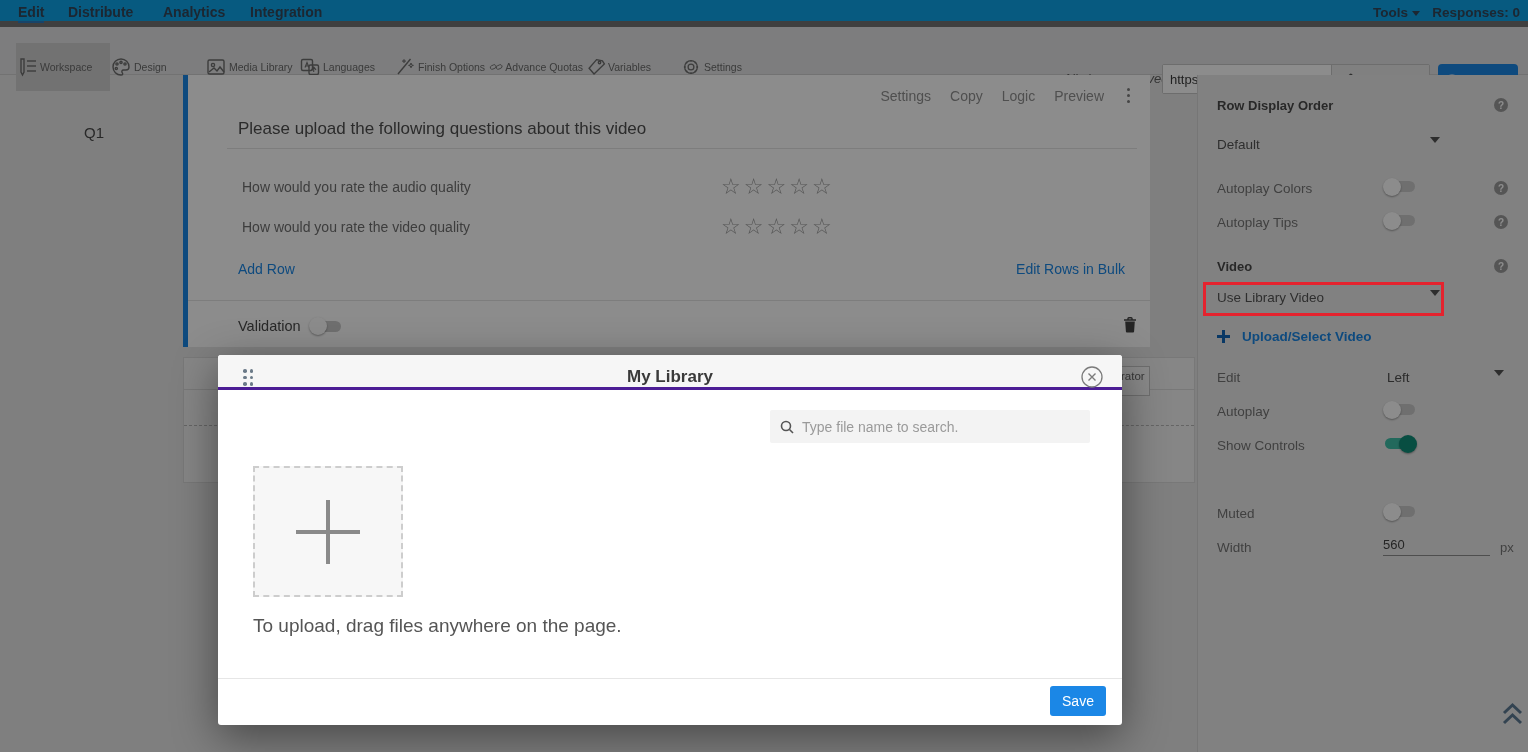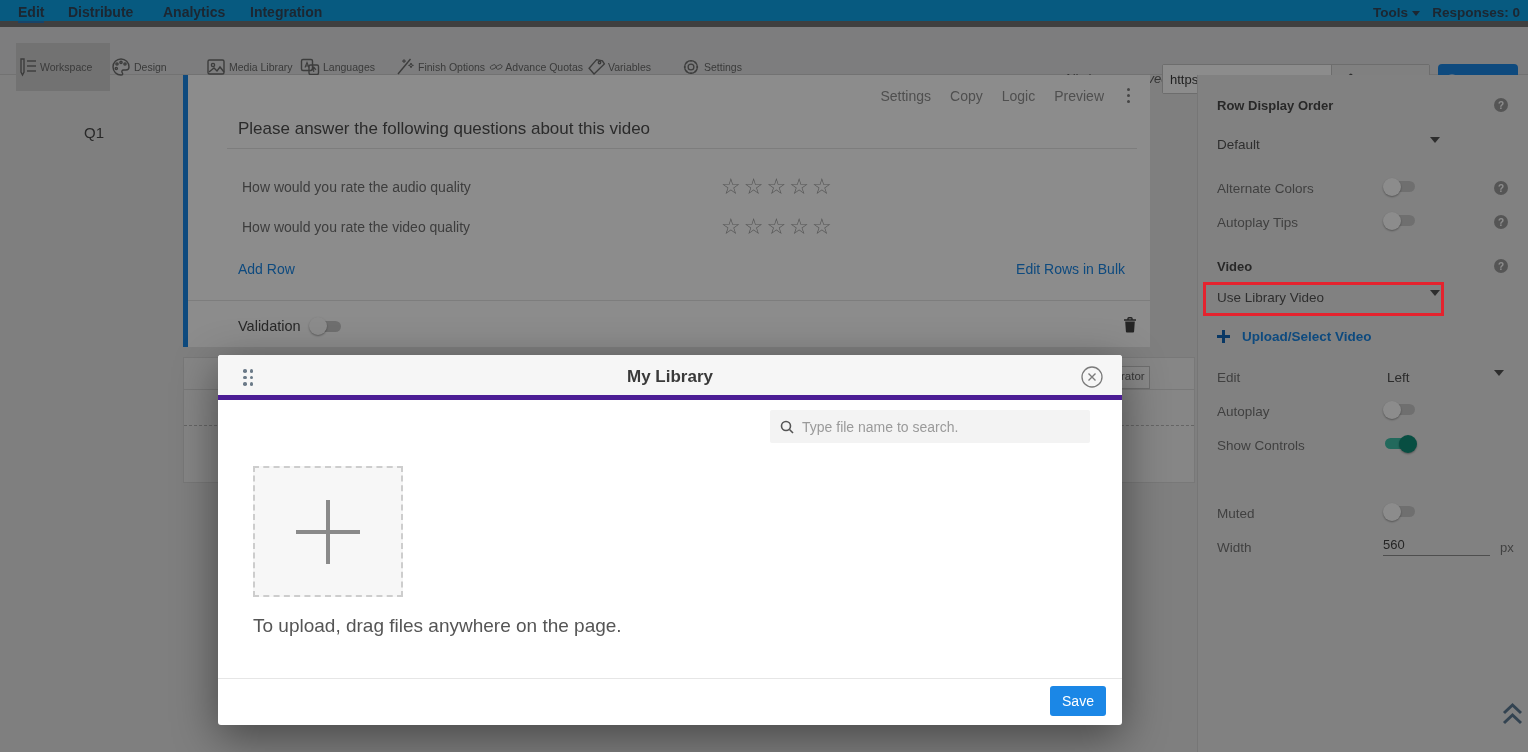--- a/index.html
+++ b/index.html
@@ -46,21 +46,21 @@
   
   .toggle { position:relative; width:30px; height:11px; background:#cbcbcb; border-radius:6px; cursor:pointer; flex:none; }
   .toggle .knob { position:absolute; left:-2px; top:-3.5px; width:18px; height:18px; background:#fff; border-radius:50%; box-shadow:0 1px 2px rgba(0,0,0,.35); }
   .toggle.on { background:#3fbfa8; }
   .toggle.on .knob { left:auto; right:-2px; background:#0f8e79; }
 
   
   .behind-card { position:absolute; left:183px; top:357px; width:1012px; height:126px; background:#f4f4f4; border:1px solid #dadada; z-index:1; }
   .behind-line { position:absolute; left:0; right:0; top:31px; height:1px; background:#dadada; }
   .behind-dashed { position:absolute; left:0; right:0; top:67px; border-top:1px dashed #b9b9b9; }
-  .fragment-tab { position:absolute; left:1118px; top:366px; height:23px; padding:3px 4px 0 2px; background:#fbfbfb; border:1px solid #c9c9c9; font-size:11.5px; color:#666; z-index:2; }
+  .fragment-tab { position:absolute; left:1118px; top:366px; height:30px; padding:3px 4px 0 2px; background:#fbfbfb; border:1px solid #c9c9c9; font-size:11.5px; color:#666; z-index:2; }
 
   
   .sidebar { position:absolute; left:1197px; top:75px; width:331px; bottom:0; background:#ececec; border-left:1px solid #d8d8d8; z-index:1; }
   .sb-row { position:absolute; left:19px; right:20px; height:18px; display:flex; }
   .sb-header { font-size:13px; font-weight:700; color:#4a4a4a; }
   .sb-select-text { font-size:13.5px; color:#555; }
   .sb-label { font-size:13.5px; color:#757575; }
   .sb-value { font-size:13.5px; color:#4f4f4f; }
   .help { position:absolute; right:0; width:14px; height:14px; border-radius:50%; background:#9c9c9c; color:#fff; font-size:10px; font-weight:700; display:flex; align-items:center; justify-content:center; cursor:pointer; }
   .sel-caret { position:absolute; width:0; height:0; border-left:5px solid transparent; border-right:5px solid transparent; border-top:6px solid #555; cursor:pointer; }
@@ -77,21 +77,21 @@
   .red-annotation { position:absolute; left:1203px; top:282px; width:241px; height:34px; border:3px solid #e4232e; z-index:20; pointer-events:none; }
 
   
   .scroll-top { position:absolute; left:1501px; top:701px; z-index:1; cursor:pointer; }
 
   
   .dim-overlay { position:absolute; inset:0; background:rgba(0,0,0,0.45); z-index:10; }
 
   
   .modal { position:absolute; left:218px; top:355px; width:904px; height:370px; background:#fff; border-radius:3px; box-shadow:0 12px 45px rgba(0,0,0,.45); z-index:30; }
-  .modal-header { position:absolute; left:0; right:0; top:0; height:45px; background:#f6f6f6; border-bottom:5px solid #4c1d95; border-radius:3px 3px 0 0; }
+  .modal-header { position:absolute; left:0; right:0; top:0; height:35px; background:#f6f6f6; border-bottom:3px solid #4c1d95; border-radius:3px 3px 0 0; }
   .drag-handle { position:absolute; left:25px; top:14px; display:grid; grid-template-columns:4px 4px; grid-auto-rows:4px; gap:2.5px; cursor:move; }
   .drag-handle i { width:3.5px; height:3.5px; border-radius:50%; background:#6b7a88; }
   .modal-title { position:absolute; left:0; right:0; top:12px; text-align:center; font-size:17px; font-weight:700; color:#3a3a3a; }
   .modal-close { position:absolute; right:18px; top:10px; width:24px; height:24px; cursor:pointer; }
   .search-box { position:absolute; right:32px; top:55px; width:320px; height:33px; background:#f3f3f3; border-radius:2px; display:flex; align-items:center; padding:0 10px; gap:8px; }
   .search-input { border:none; outline:none; background:transparent; flex:1; font-size:14px; color:#444; font-family:"Liberation Sans",sans-serif; }
   .search-input::placeholder { color:#9a9a9a; }
   .upload-tile { position:absolute; left:35px; top:111px; width:150px; height:131px; background:#f7f7f7; border:2px dashed #cdcdcd; display:flex; align-items:center; justify-content:center; cursor:pointer; }
   .upload-hint { position:absolute; left:35px; top:260px; font-size:19px; color:#555; }
   .modal-footer { position:absolute; left:0; right:0; bottom:0; height:47px; border-top:1px solid #e6e6e6; }
@@ -206,21 +206,21 @@
       <span>Settings</span>
       <span>Copy</span>
       <span>Logic</span>
       <span>Preview</span>
       <span class="kebab">
           <i></i>
           <i></i>
           <i></i>
         </span>
     </div>
-    <div class="q-title">Please answer the following questions about this video</div>
+    <div class="q-title">Please upload the following questions about this video</div>
     <div class="q-divider1"></div>
 
     <div class="q-row-label" style="top:104px">How would you rate the audio quality</div>
     <div class="stars" style="top:101px"><span>☆</span><span>☆</span><span>☆</span><span>☆</span><span>☆</span></div>
 
     <div class="q-row-label" style="top:144px">How would you rate the video quality</div>
     <div class="stars" style="top:141px"><span>☆</span><span>☆</span><span>☆</span><span>☆</span><span>☆</span></div>
 
     <div class="add-row">Add Row</div>
     <div class="edit-bulk">Edit Rows in Bulk</div>
@@ -249,21 +249,21 @@
   <div class="sidebar">
     <div class="sb-row" style="top:23px">
         <span class="sb-header">Row Display Order</span>
         <span class="help">?</span>
       </div>
     <div class="sb-row" style="top:62px">
         <span class="sb-select-text">Default</span>
         <i class="sel-caret" style="left:213px"></i>
       </div>
     <div class="sb-row" style="top:106px">
-        <span class="sb-label">Alternate Colors</span>
+        <span class="sb-label">Autoplay Colors</span>
         <span class="toggle toggle-pos">
           <span class="knob"></span>
         </span>
         <span class="help">?</span>
       </div>
     <div class="sb-row" style="top:140px">
         <span class="sb-label">Autoplay Tips</span>
         <span class="toggle toggle-pos">
           <span class="knob"></span>
         </span>

